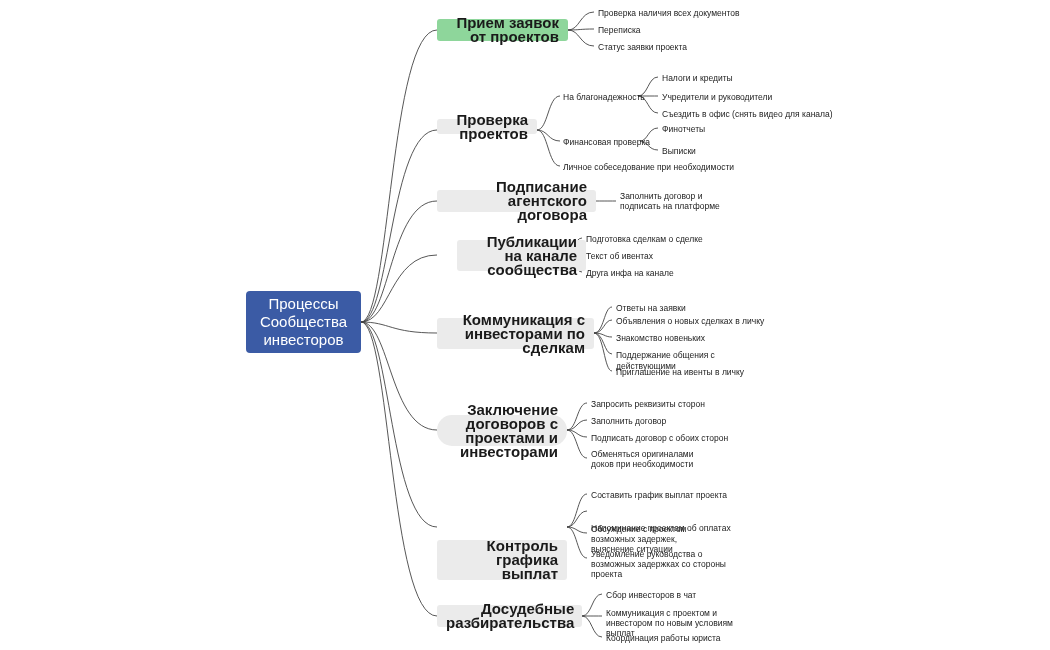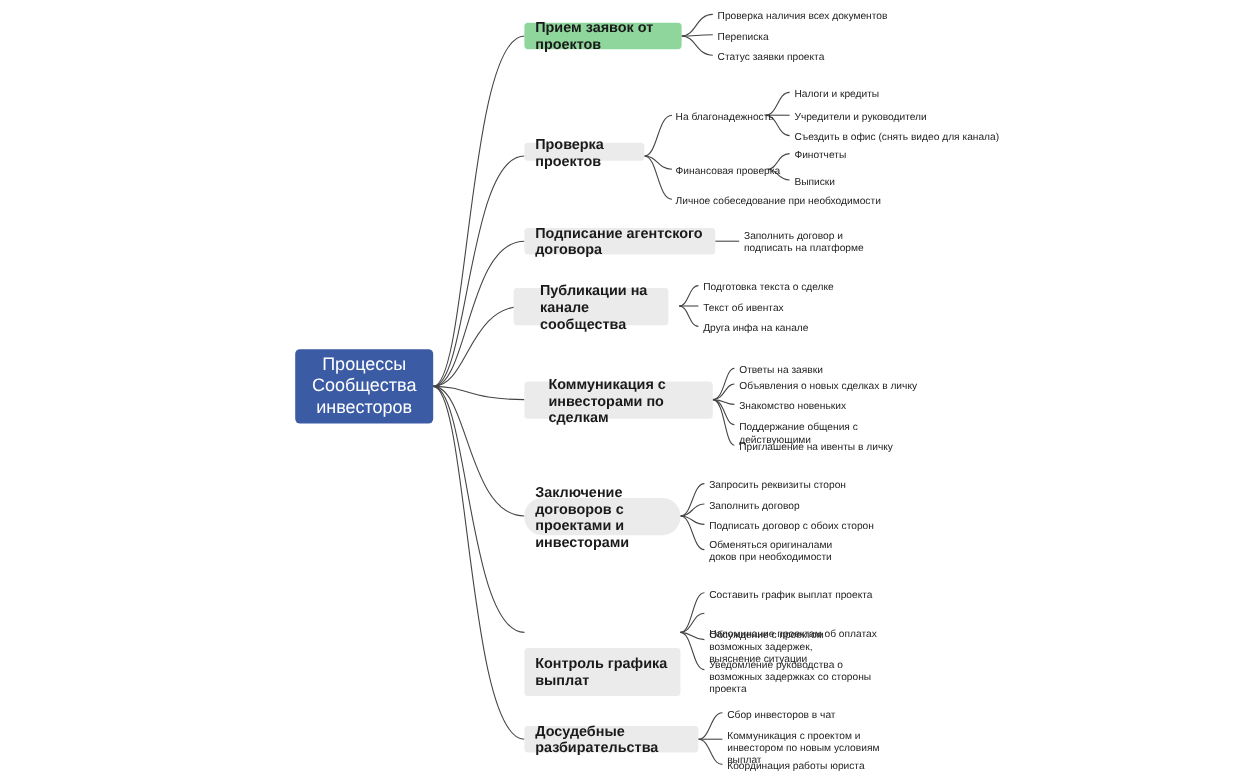--- a/index.html
+++ b/index.html
@@ -40,27 +40,28 @@
     display: flex;
     align-items: center;
     justify-content: center;
     padding: 24px 10px;
     font-weight: normal;
   }
   .branch-node {
     background: #ebebeb;
     color: #1a1a1a;
     border-radius: 3px;
-    font-size: 12px;
+    font-size: 15px;
     line-height: 14px;
     font-weight: bold;
     display: flex;
     align-items: center;
     padding: 5px 9px;
     box-sizing: border-box;
+    text-align: right;
   }
   .branch-node.highlight {
     background: #8ed69b;
   }
   .leaf-node {
     color: #222222;
     font-size: 8.5px;
     line-height: 11px;
     display: flex;
     align-items: center;
@@ -182,25 +183,25 @@
     <span>Личное собеседование при необходимости</span>
   </div>
 
   <div class="node branch-node" style="left:437px; top:190px; width:159px; height:22px;">
     <span>Подписание агентского договора</span>
   </div>
   <div class="node leaf-node" style="left:618px; top:190px; width:125px; line-height:10px;">
     <span>Заполнить договор и подписать на платформе</span>
   </div>
 
-  <div class="node branch-node" style="left:428px; top:240px; width:129px; height:31px;padding-left:22px;">
+  <div class="node branch-node" style="left:457px; top:240px; width:129px; height:31px;padding-left:22px;">
     <span>Публикации на канале сообщества</span>
   </div>
   <div class="node leaf-node" style="left:584px; top:233px; width:140px;">
-    <span>Подготовка текста о сделке</span>
+    <span>Подготовка сделкам о сделке</span>
   </div>
   <div class="node leaf-node" style="left:584px; top:250px; width:140px;">
     <span>Текст об ивентах</span>
   </div>
   <div class="node leaf-node" style="left:584px; top:267px; width:140px;">
     <span>Друга инфа на канале</span>
   </div>
 
   <div class="node branch-node" style="left:437px; top:318px; width:157px; height:31px;padding-left:20px;">
     <span>Коммуникация с инвесторами по сделкам</span>

